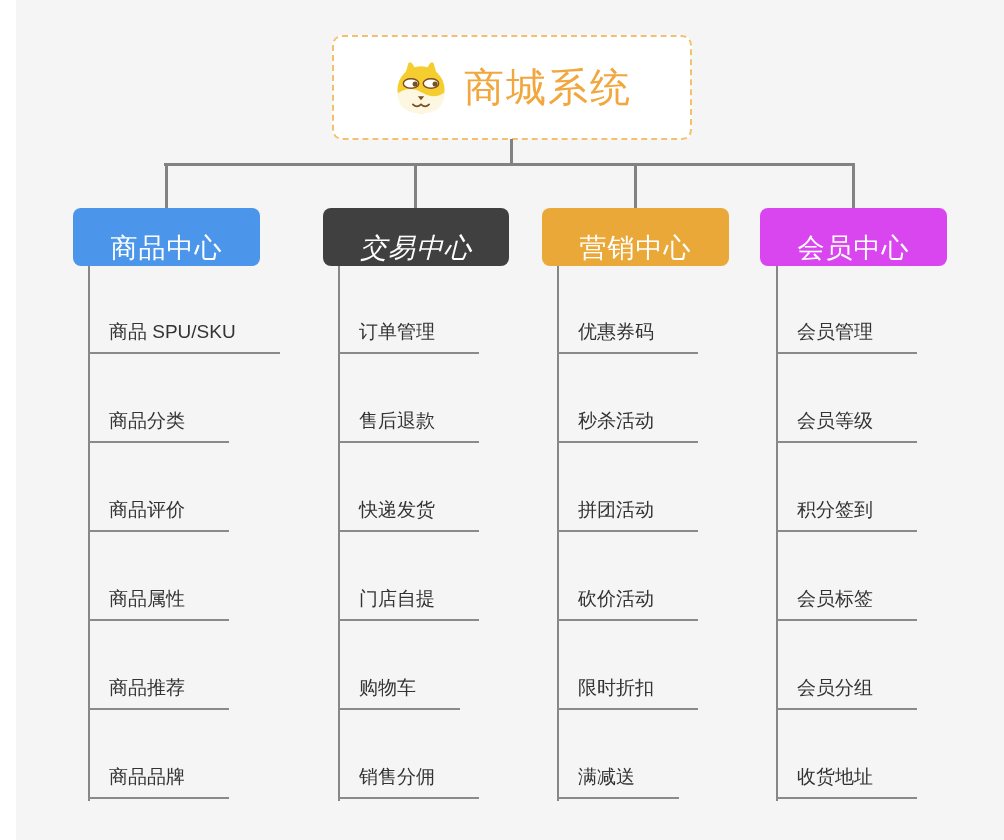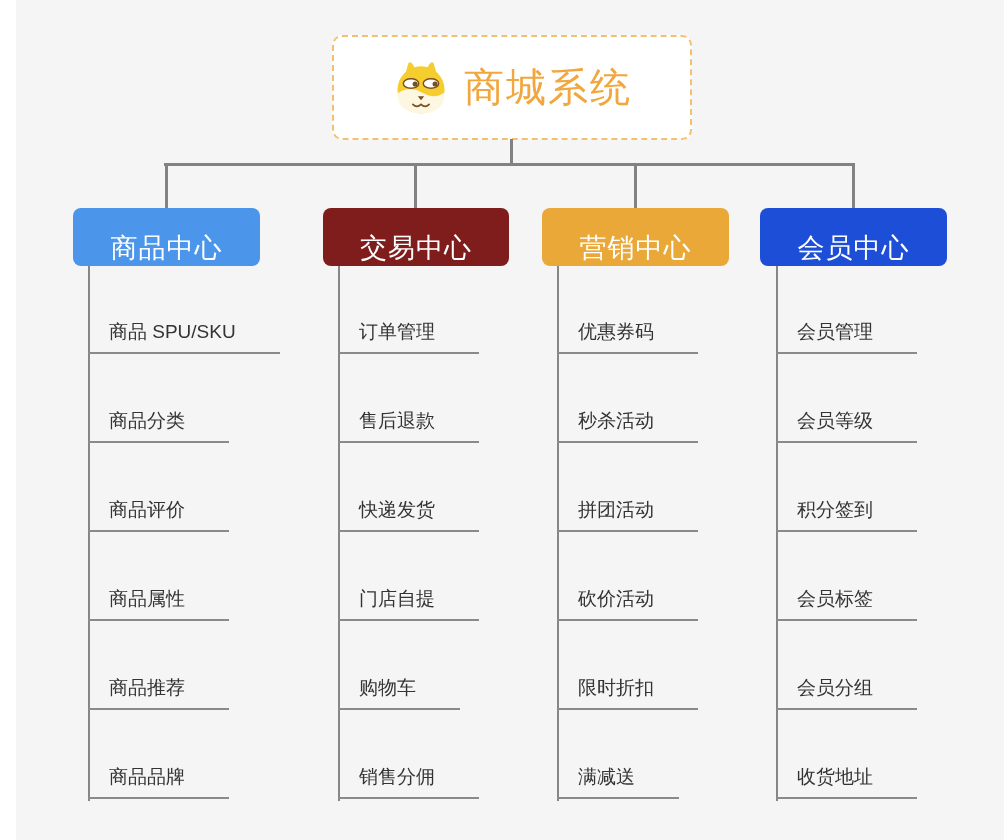--- a/index.html
+++ b/index.html
@@ -67,27 +67,27 @@
   <div class="line v-stub"></div>
   <div class="line bus"></div>
   <div class="line drop d0"></div>
   <div class="line drop d1"></div>
   <div class="line drop d2"></div>
   <div class="line drop d3"></div>
 
   <div class="branch b0" style="background: rgb(75, 150, 234);">
     <span>商品中心</span>
   </div>
-  <div class="branch b1" style="background: #7f1d1d;">
+  <div class="branch b1" style="background: #404040; font-style: italic;">
     <span>交易中心</span>
   </div>
   <div class="branch b2" style="background: rgb(234, 168, 56);">
     <span>营销中心</span>
   </div>
-  <div class="branch b3" style="background: #1d4ed8;">
+  <div class="branch b3" style="background: #d946ef;">
     <span>会员中心</span>
   </div>
 
   <div class="column c0">
     <div class="vline"></div>
     <div class="leaf r0">
         <span>商品 SPU/SKU</span>
       </div>
     <div class="leaf r1">
         <span>商品分类</span>

